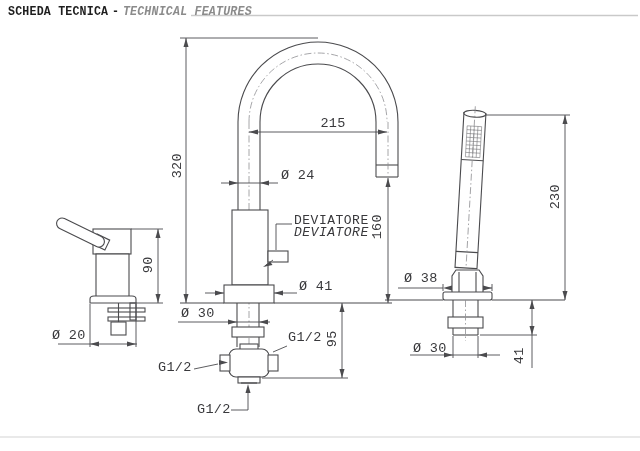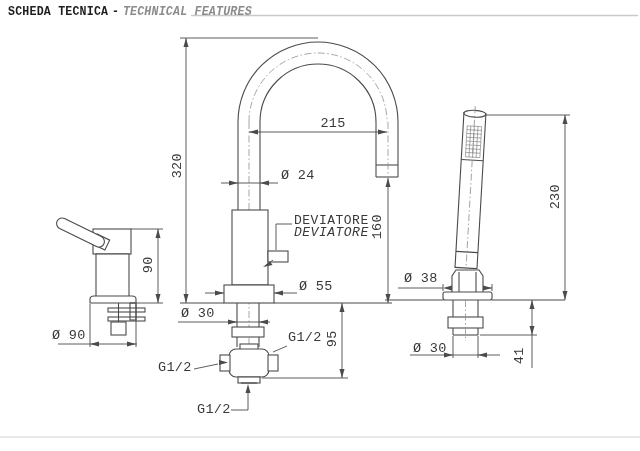--- a/index.html
+++ b/index.html
@@ -183,29 +183,29 @@
       <polygon class="ah" points="478,355 487,352.5 487,357.5"></polygon>
 
       <line class="dim" x1="480" y1="335" x2="537" y2="335"></line>
       <line class="dim" x1="532" y1="300" x2="532" y2="368"></line>
       <polygon class="ah" points="532,300 529.5,309 534.5,309"></polygon>
       <polygon class="ah" points="532,335 529.5,326 534.5,326"></polygon>
     </g>
   </svg>
 
   <span class="lbl rot" style="left:132px;top:258px;">90</span>
-  <span class="lbl" style="left:52px;top:329px;">Ø 90</span>
+  <span class="lbl" style="left:52px;top:329px;">Ø 20</span>
 
   <span class="lbl rot" style="left:161px;top:159px;">320</span>
   <span class="lbl ctr" style="left:302px;top:117px;width:28px;margin-left:17px;">215</span>
   <span class="lbl" style="left:281px;top:169px;">Ø 24</span>
   <span class="lbl sm" style="left:294px;top:214px;">DEVIATORE</span>
   <span class="lbl sm it" style="left:294px;top:226px;">DEVIATORE</span>
   <span class="lbl rot" style="left:361px;top:220px;">160</span>
-  <span class="lbl" style="left:299px;top:280px;">Ø 55</span>
+  <span class="lbl" style="left:299px;top:280px;">Ø 41</span>
   <span class="lbl" style="left:181px;top:307px;">Ø 30</span>
   <span class="lbl rot" style="left:316px;top:332px;">95</span>
   <span class="lbl" style="left:288px;top:331px;">G1/2</span>
   <span class="lbl" style="left:158px;top:361px;">G1/2</span>
   <span class="lbl" style="left:197px;top:403px;">G1/2</span>
 
   <span class="lbl rot" style="left:539px;top:190px;">230</span>
   <span class="lbl" style="left:404px;top:272px;">Ø 38</span>
   <span class="lbl" style="left:413px;top:342px;">Ø 30</span>
   <span class="lbl rot" style="left:503px;top:349px;">41</span>

